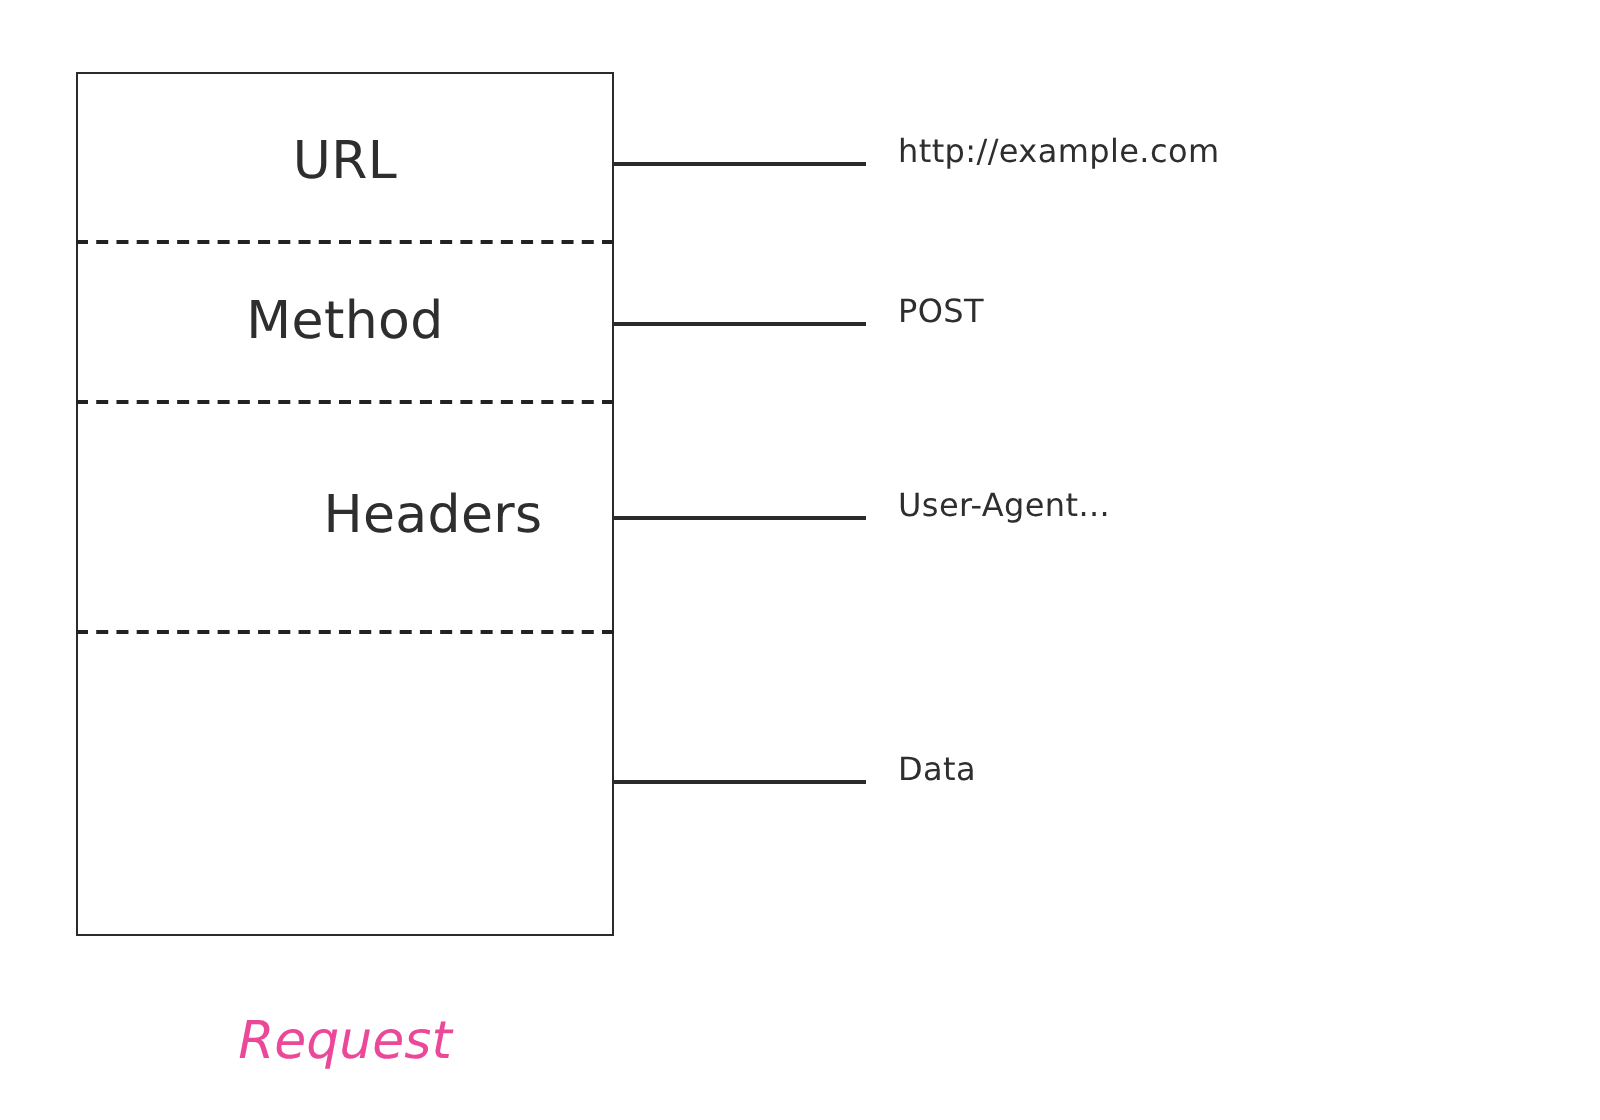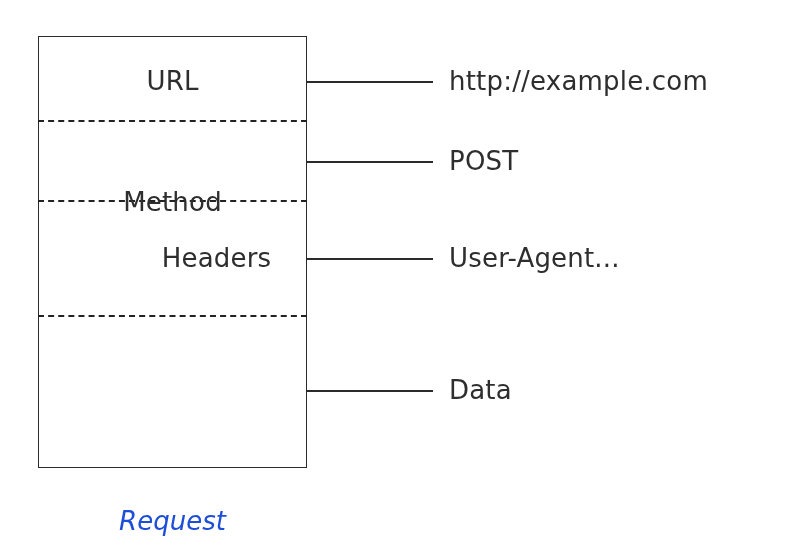--- a/index.html
+++ b/index.html
@@ -58,52 +58,52 @@
     left: 306px;
     width: 127px;
     height: 0;
     border-top: 2px solid #2b2b2b;
   }
 
   
   .value-label {
     position: absolute;
     left: 449px;
-    font-size: 26px;
+    font-size: 16px;
     color: #2e2e2e;
     letter-spacing: 0.2px;
     line-height: 1;
     white-space: nowrap;
   }
 
   
   .caption {
     position: absolute;
     left: 38px;
     width: 269px;
     text-align: center;
     font-style: italic;
     font-size: 26px;
-    color: #1d4ed8;
+    color: #ec4899;
     line-height: 1;
   }
 </style>
 </head>
 <body>
 
 <div id="stage">
 
   <div class="req-box"></div>
 
   <div class="divider" style="top:120px;"></div>
   <div class="divider" style="top:200px;"></div>
   <div class="divider" style="top:315px;"></div>
 
   <div class="section-label" style="top:68px;">URL</div>
-  <div class="section-label" style="top:148px;margin-top:41px;">Method</div>
+  <div class="section-label" style="top:148px;">Method</div>
   <div class="section-label" style="top:245px;padding-left:44px;">Headers</div>
 
   <div class="leader" style="top:81px;"></div>
   <div class="leader" style="top:161px;"></div>
   <div class="leader" style="top:258px;"></div>
   <div class="leader" style="top:390px;"></div>
 
   <div class="value-label" style="top:68px;">http://example.com</div>
   <div class="value-label" style="top:148px;">POST</div>
   <div class="value-label" style="top:245px;">User-Agent...</div>

